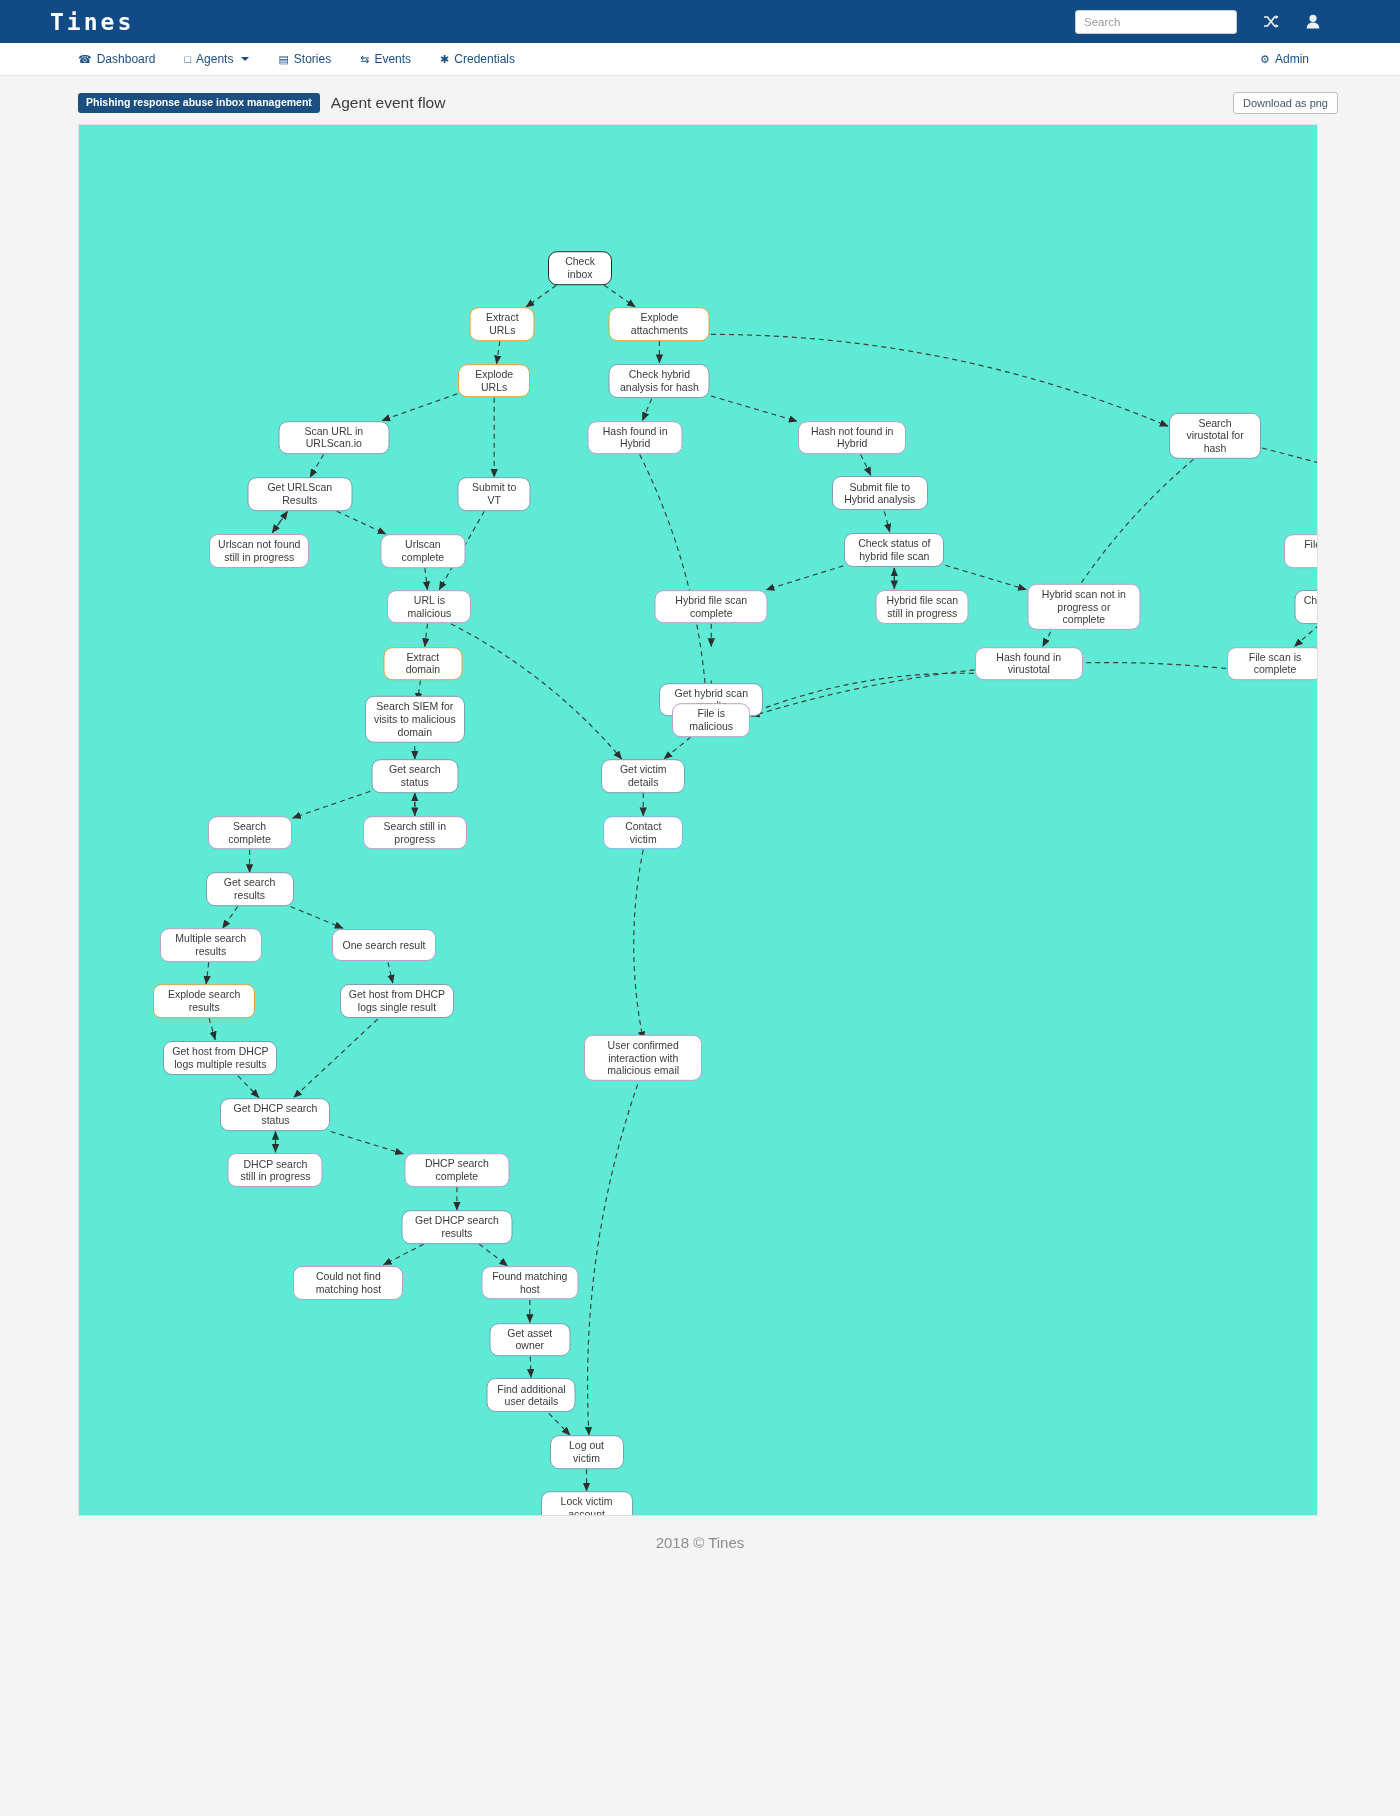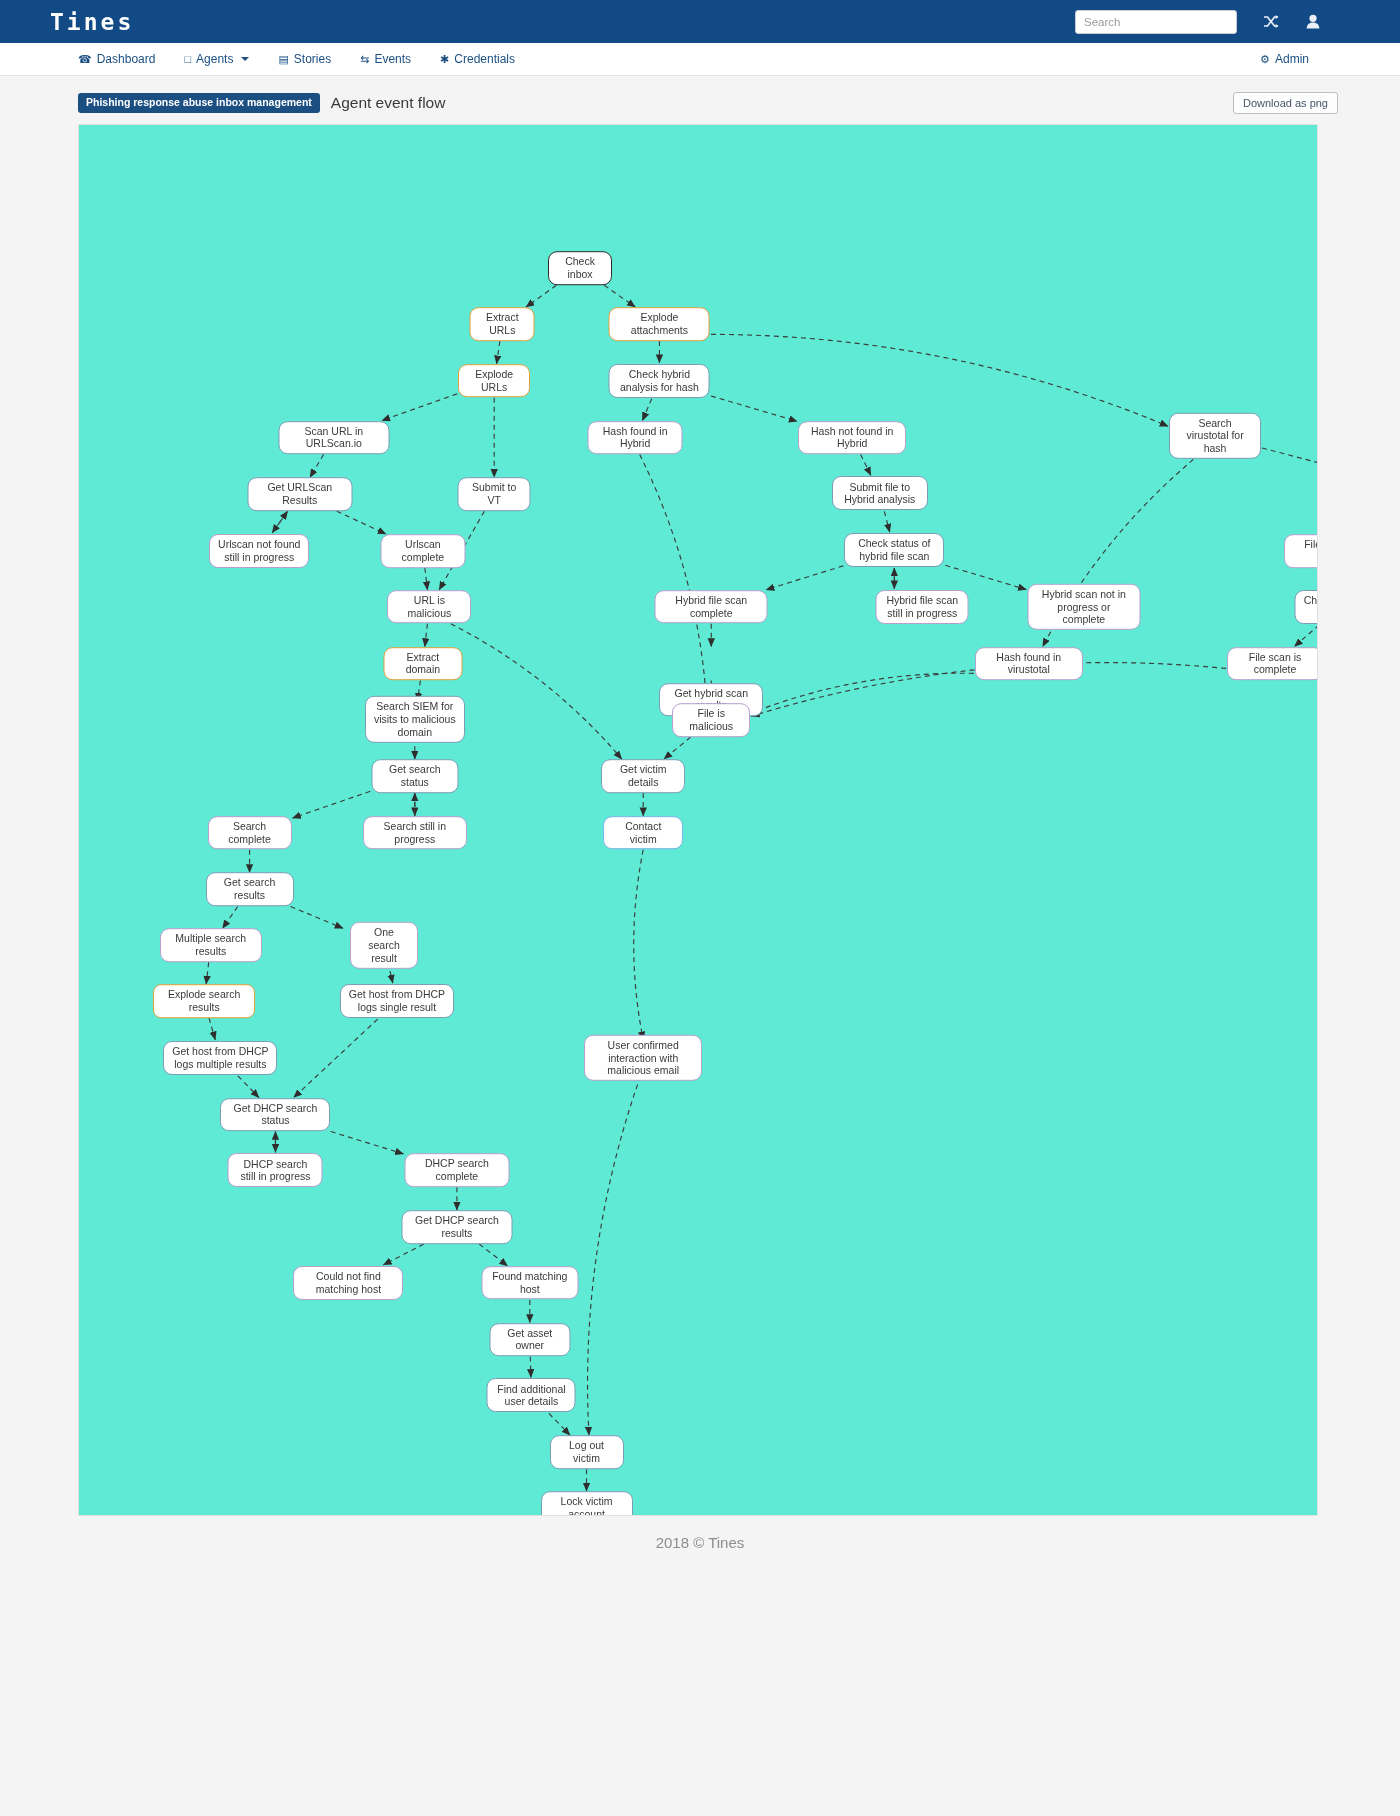--- a/index.html
+++ b/index.html
@@ -319,21 +319,21 @@
         </div>
         <div class="node k-lblue" style="left: 564.22px; top: 707.76px; width: 80px; min-height: 32px;">
           <span>Contact victim</span>
         </div>
         <div class="node k-blue" style="left: 170.56px; top: 764.49px; width: 88px; min-height: 32px;">
           <span>Get search results</span>
         </div>
         <div class="node k-purple" style="left: 131.68px; top: 820.29px; width: 102px; min-height: 32px;">
           <span>Multiple search results</span>
         </div>
-        <div class="node k-purple" style="left: 305.02px; top: 820.29px; width: 68px; min-height: 32px;">
+        <div class="node k-purple" style="left: 305.02px; top: 820.29px; width: 104px; min-height: 32px;">
           <span>One search result</span>
         </div>
         <div class="node k-orange" style="left: 125.2px; top: 876.09px; width: 102px; min-height: 32px; border-radius: 8px;">
           <span>Explode search results</span>
         </div>
         <div class="node k-blue" style="left: 317.98px; top: 876.09px; width: 114px; min-height: 34px;">
           <span>Get host from DHCP logs single result</span>
         </div>
         <div class="node k-blue" style="left: 141.4px; top: 932.82px; width: 114px; min-height: 34px;">
           <span>Get host from DHCP logs multiple results</span>

